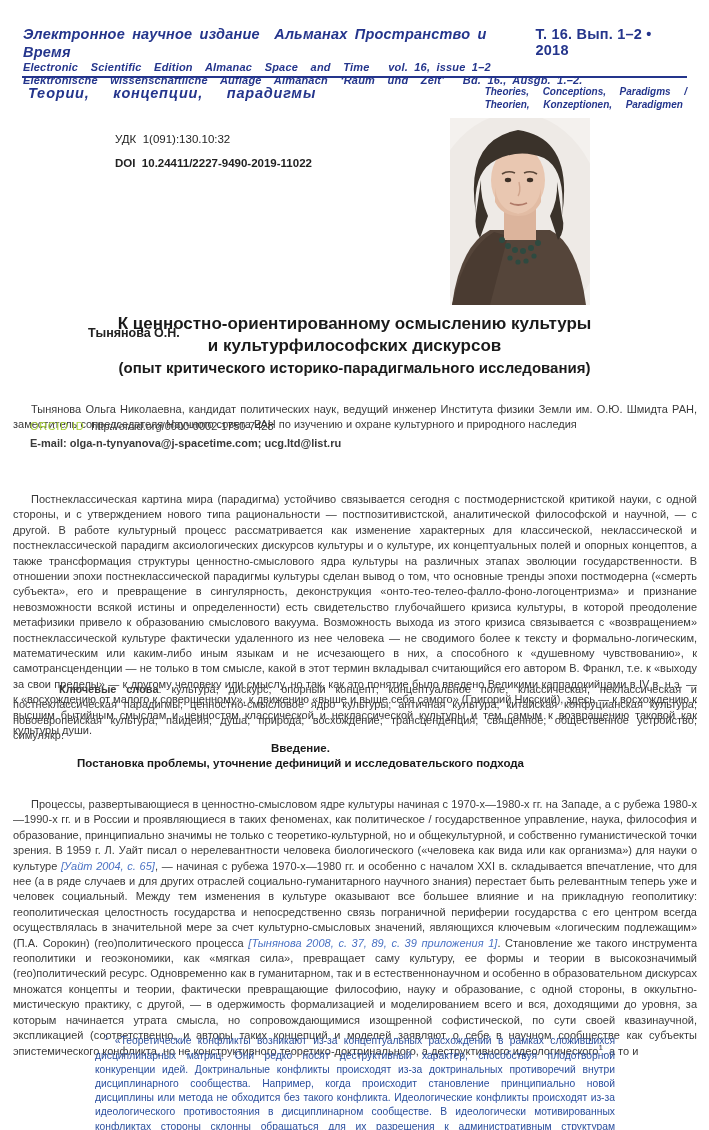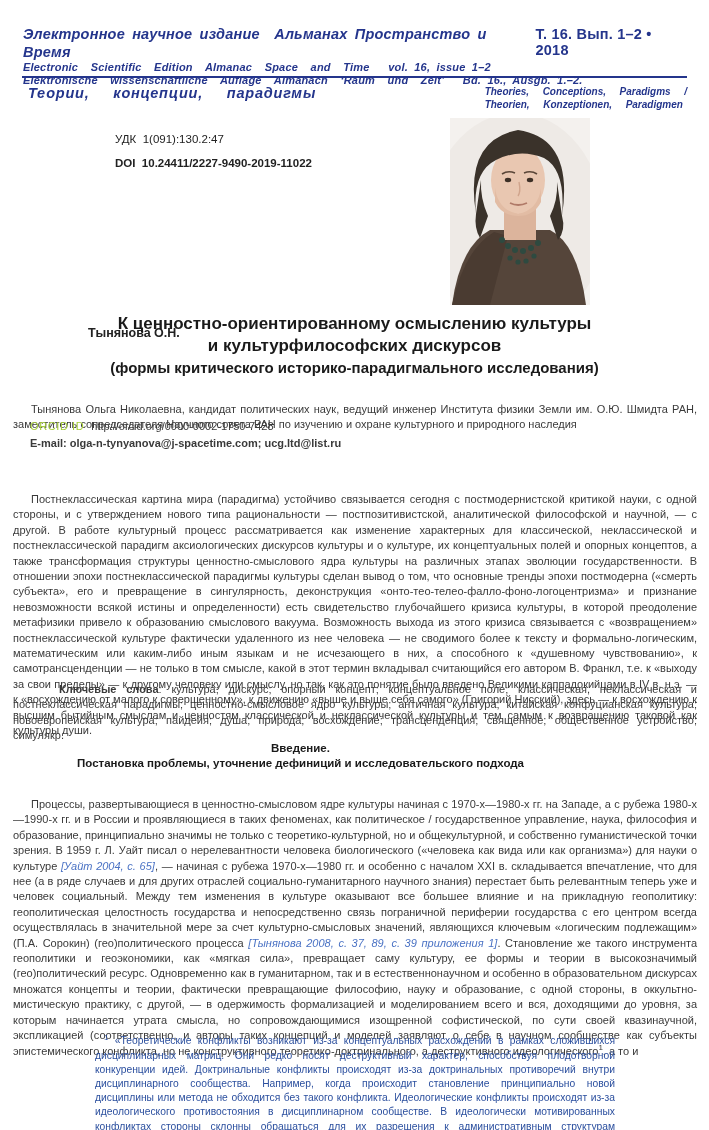--- a/index.html
+++ b/index.html
@@ -65,21 +65,21 @@
   <div class="rule"></div>
 
   <div class="section-row">
     <div class="script sec-ru pre">Теории,  концепции,  парадигмы</div>
     <div class="script sec-intl">
       <div class="pre">Theories,  Conceptions,  Paradigms  /</div>
       <div class="pre">Theorien,  Konzeptionen,  Paradigmen</div>
     </div>
   </div>
 
-  <div class="udc pre">УДК  1(091):130.2:47</div>
+  <div class="udc pre">УДК  1(091):130.10:32</div>
   <div class="doi pre">DOI  10.24411/2227-9490-2019-11022</div>
 
   <svg class="photo" viewBox="0 0 140 187" aria-label="portrait">
     <rect width="140" height="187" fill="#f4f1ee"></rect>
     <ellipse cx="66" cy="105" rx="88" ry="110" fill="#eeeae6"></ellipse>
 
     <path d="M2 187 Q10 128 40 112 L100 112 Q128 126 136 187 Z" fill="#55453a"></path>
     <path d="M2 187 Q14 132 44 114 L58 118 L40 187 Z" fill="#4a3b31"></path>
 
     <path d="M54 86 L86 86 L86 122 L54 122 Z" fill="#dcb49c"></path>
@@ -111,21 +111,21 @@
         <circle cx="76" cy="143" r="2.6"></circle>
       <circle cx="84" cy="138" r="2.6"></circle>
     </g>
   </svg>
 
   <div class="author">Тынянова О.Н.</div>
 
   <div class="atitle">
     <div class="t1">К ценностно-ориентированному осмыслению культуры</div>
     <div class="t1">и культурфилософских дискурсов</div>
-    <div class="t3">(формы критического историко-парадигмального исследования)</div>
+    <div class="t3">(опыт критического историко-парадигмального исследования)</div>
   </div>
 
   <p class="para bio indent">Тынянова Ольга Николаевна, кандидат политических наук, ведущий инженер Института физики Земли им. О.Ю. Шмидта РАН, заместитель сопредседателя Научного совета РАН по изучению и охране культурного и природного наследия</p>
 
   <div class="orcid-line">
     <span class="orcid-label">ORCID ID</span><span>http://orcid.org/0000-0002-1750-7428</span>
   </div>
 
   <div class="email-line">E-mail: olga-n-tynyanova@j-spacetime.com; ucg.ltd@list.ru</div>
 

